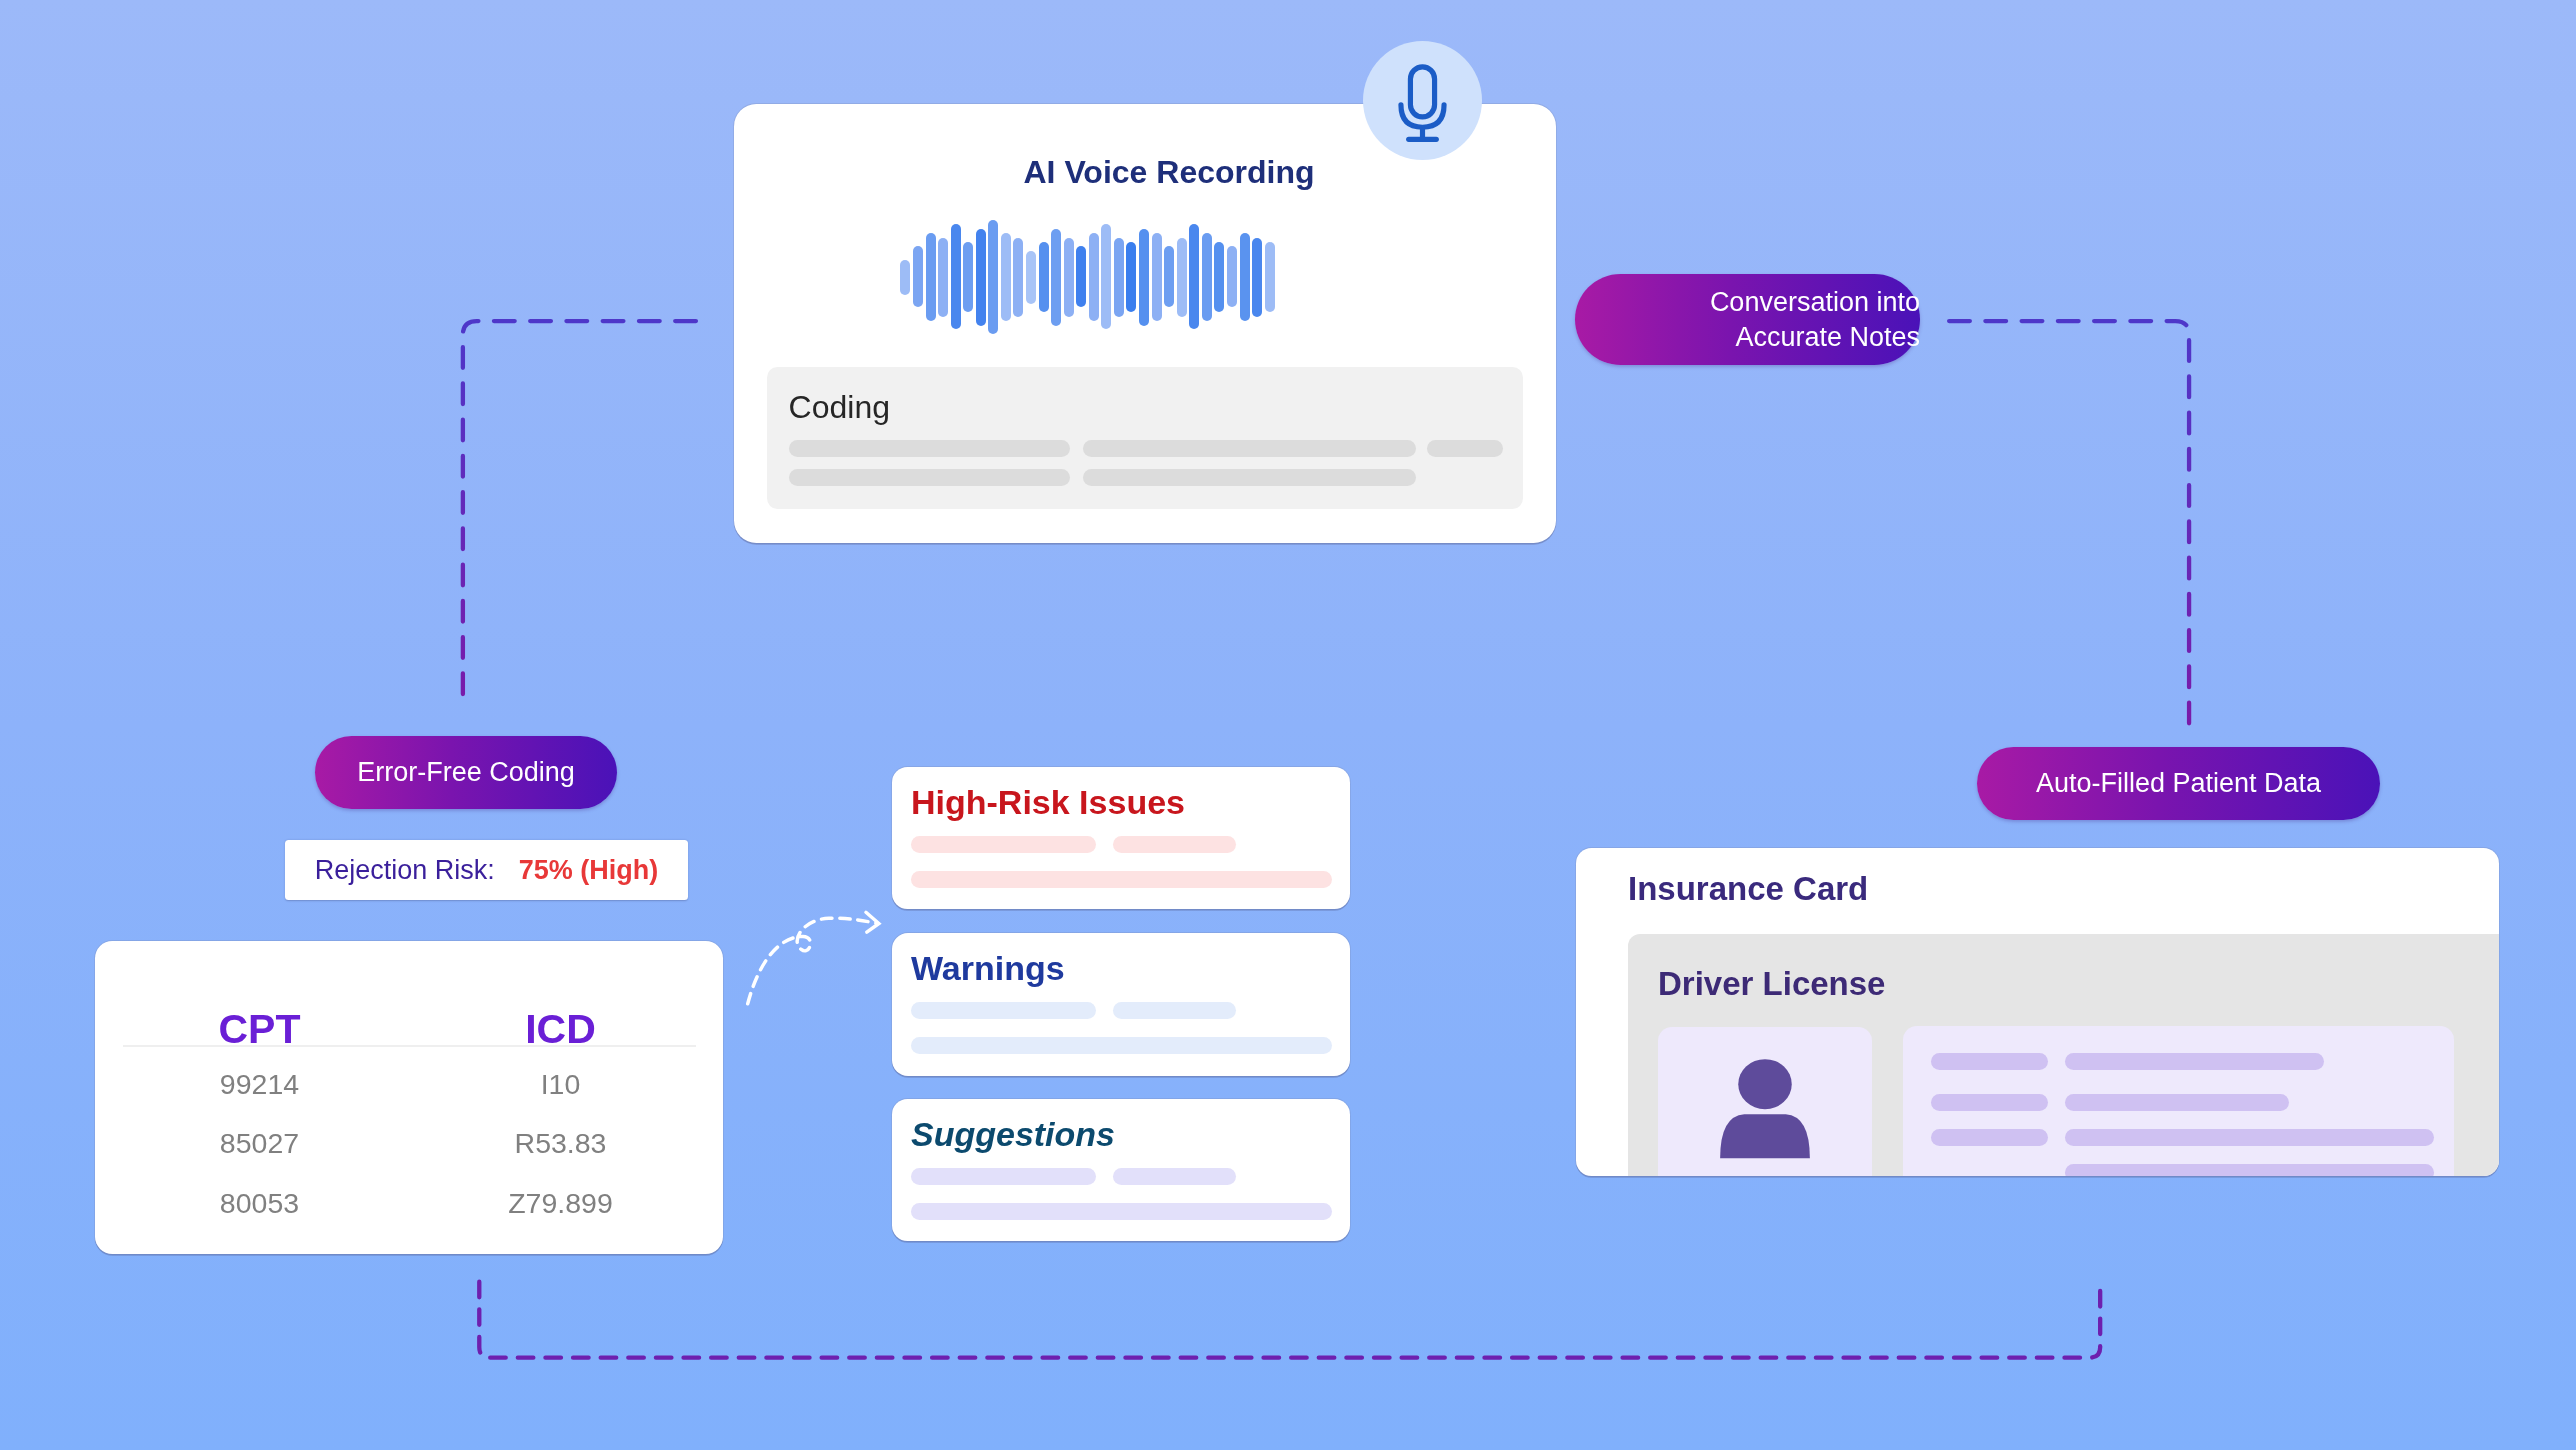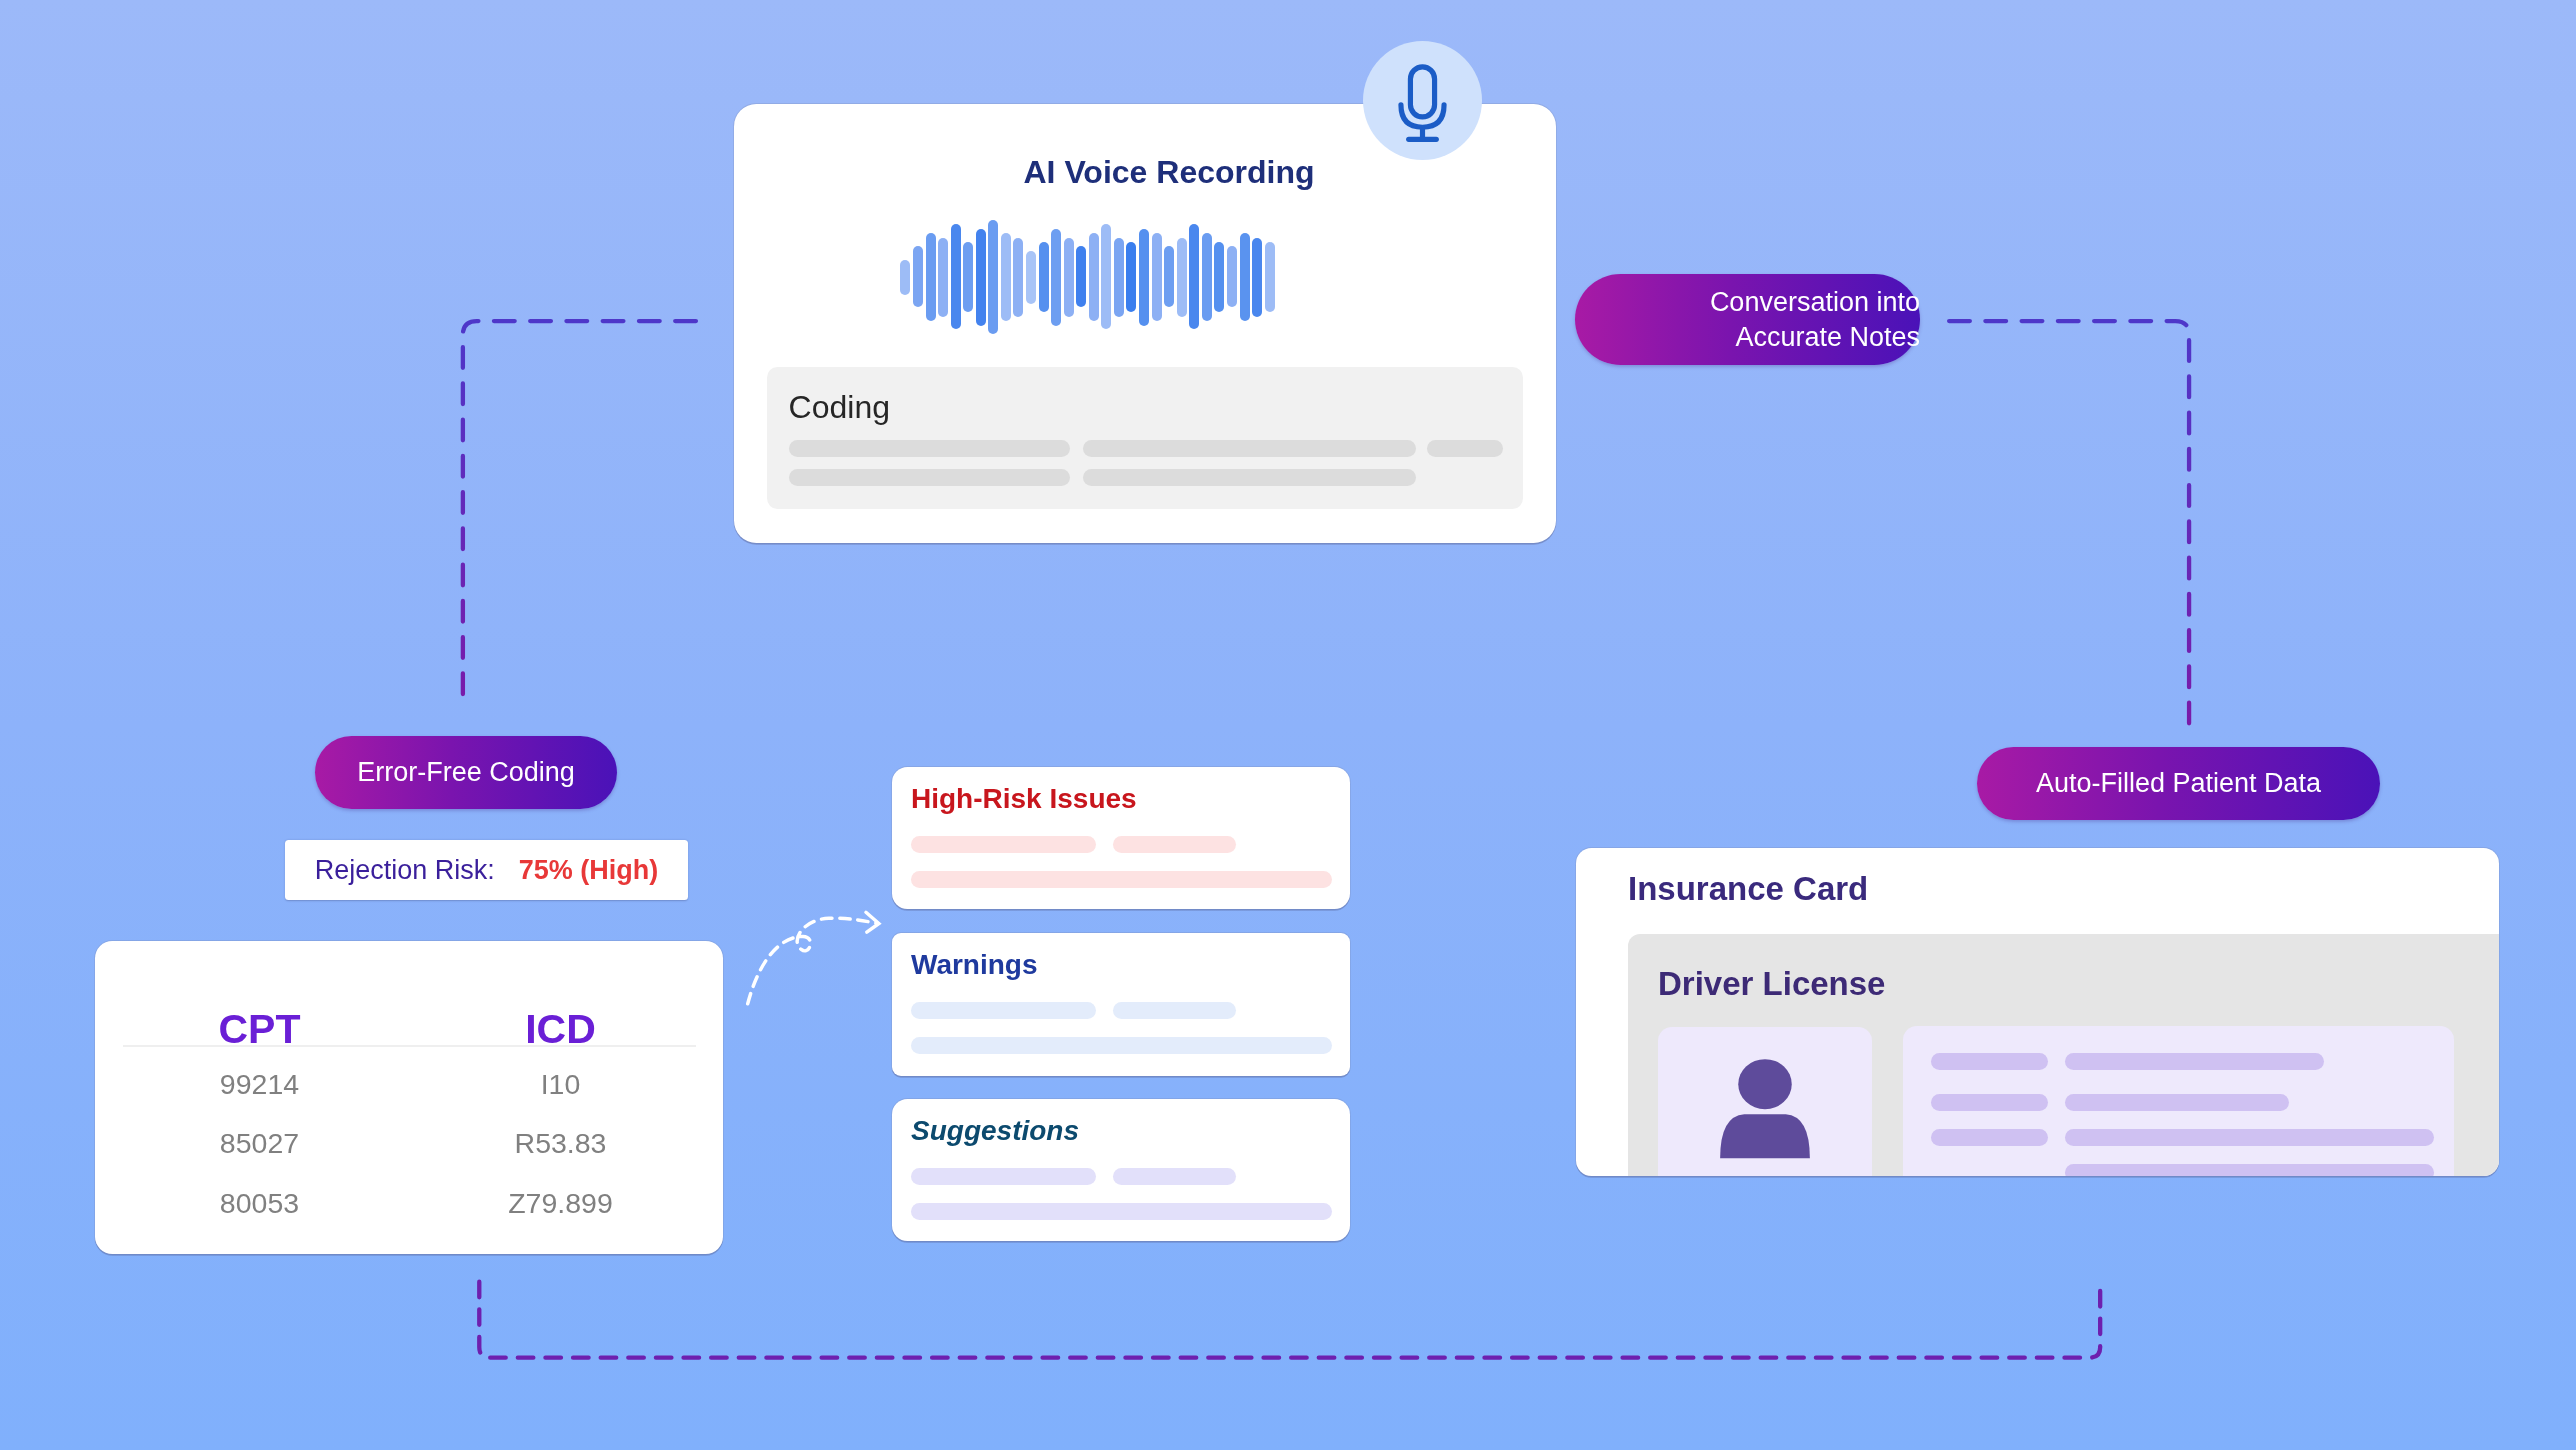--- a/index.html
+++ b/index.html
@@ -33,21 +33,21 @@
   .risk-box {
     position: absolute; left: 285px; top: 840px; width: 403px; height: 60px;
     background: #fff; border-radius: 3.5px; box-shadow: 0 0.9px 1.7px rgba(60,70,120,0.35);
     display: flex; align-items: center; justify-content: center; font-size: 27px;
   }
   .risk-label { color: #3a1f9b; }
   .risk-value { color: #e83838; font-weight: 700; margin-left: 24px; }
   .code-head { position: absolute; font-size: 41px; font-weight: 700; color: #6a1fd6; text-align: center; width: 259px; margin-top: 28px; }
   .code-cell { position: absolute; font-size: 28.5px; color: #808080; text-align: center; width: 259px; }
   .code-divider { position: absolute; left: 123px; top: 1045px; width: 573px; height: 1.7px; background: #efefef; }
-  .issue-title { position: absolute; left: 19px; top: 15.5px; font-size: 28px; font-weight: 700; }
+  .issue-title { position: absolute; left: 19px; top: 15.5px; font-size: 34px; font-weight: 700; }
   .ins-title { position: absolute; left: 52px; top: 22.4px; font-size: 33px; font-weight: 600; color: #3a2a7d; }
   .dl-panel { position: absolute; left: 52px; top: 86px; right: 0; bottom: 0; background: #e5e5e5; border-radius: 12px 0 0 0; overflow: hidden; padding-left: 48px; }
   .dl-title { position: absolute; left: 30px; top: 31px; font-size: 33px; font-weight: 600; color: #3d2a76; }
   .photo-box { position: absolute; left: 30px; top: 93px; width: 214px; height: 173px; background: #eee9fc; border-radius: 14px 14px 0 0; }
   .info-box { position: absolute; left: 275px; top: 92px; width: 551px; height: 173px; background: #eee9fc; border-radius: 14px 14px 0 0; }
   .info-line { position: absolute; height: 17.3px; border-radius: 8.6px; background: #cfc1f2; }
 </style>
 </head>
 <body>
 
@@ -143,21 +143,21 @@
 <div class="code-cell" style="left:431px; top:1127px;">R53.83</div>
 <div class="code-cell" style="left:130px; top:1187px;">80053</div>
 <div class="code-cell" style="left:431px; top:1187px;">Z79.899</div>
 
 <div class="card" style="left:892px; top:767px; width:458px; height:142px; border-radius:15.5px;">
   <div class="issue-title" style="color:#c8161d;">High-Risk Issues</div>
   <div class="bar-skel" style="left:19px; top:69px; width:185px; background:#fde2e2;"></div>
   <div class="bar-skel" style="left:221px; top:69px; width:123px; background:#fde2e2;"></div>
   <div class="bar-skel" style="left:19px; top:104px; width:421px; background:#fde2e2;"></div>
 </div>
-<div class="card" style="left:892px; top:933px; width:458px; height:143px; border-radius:9px;">
+<div class="card" style="left:892px; top:933px; width:458px; height:143px; border-radius:16px;">
   <div class="issue-title" style="color:#1f3a9e;">Warnings</div>
   <div class="bar-skel" style="left:19px; top:69px; width:185px; background:#e3ecfb;"></div>
   <div class="bar-skel" style="left:221px; top:69px; width:123px; background:#e3ecfb;"></div>
   <div class="bar-skel" style="left:19px; top:104px; width:421px; background:#e3ecfb;"></div>
 </div>
 <div class="card" style="left:892px; top:1099px; width:458px; height:142px; border-radius:15.5px;">
   <div class="issue-title" style="color:#0c4a6e;font-style:italic;">Suggestions</div>
   <div class="bar-skel" style="left:19px; top:69px; width:185px; background:#e2e0fa;"></div>
   <div class="bar-skel" style="left:221px; top:69px; width:123px; background:#e2e0fa;"></div>
   <div class="bar-skel" style="left:19px; top:104px; width:421px; background:#e2e0fa;"></div>

